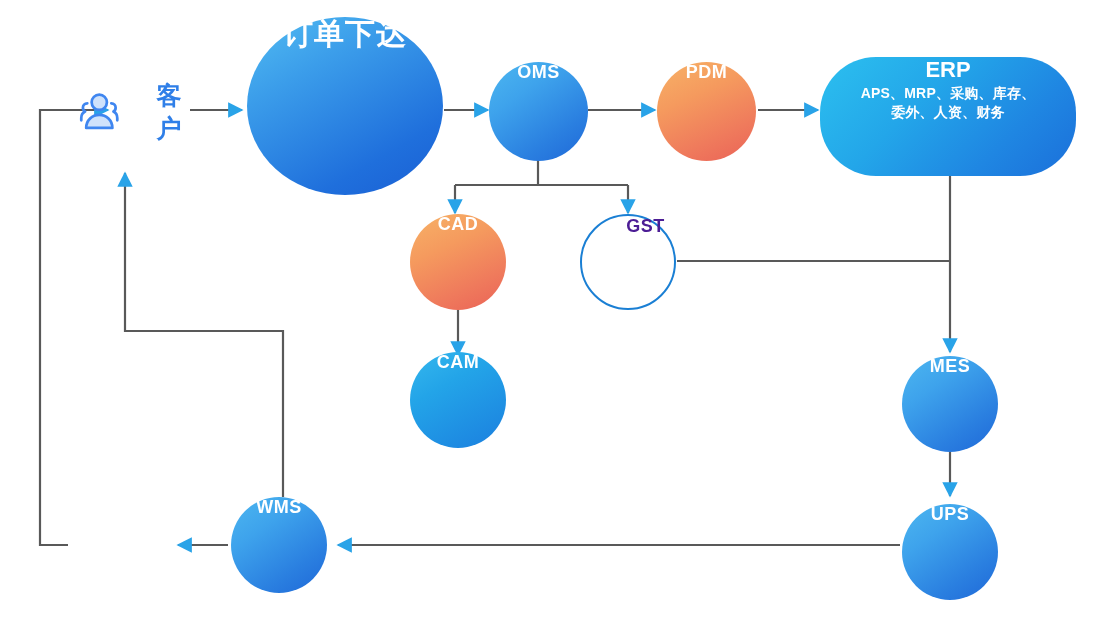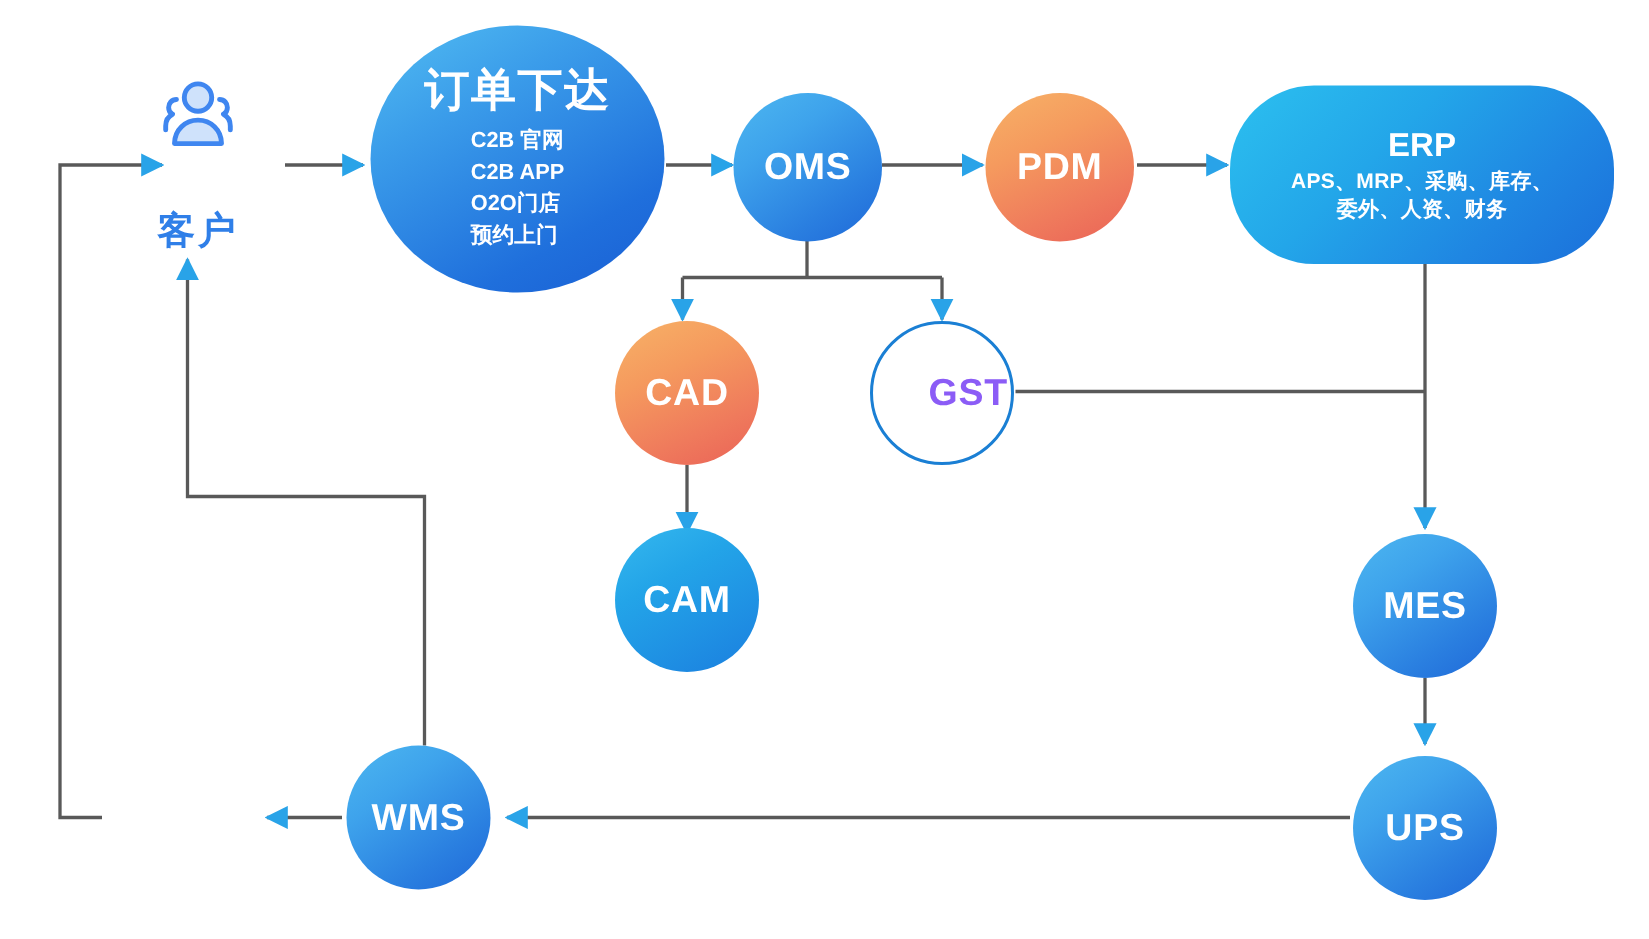--- a/index.html
+++ b/index.html
@@ -24,21 +24,20 @@
     top: 0;
     width: 1099px;
     height: 626px;
     pointer-events: none;
   }
   .node {
     position: absolute;
     display: flex;
     flex-direction: column;
     align-items: center;
-    justify-content: center;
     box-sizing: border-box;
     color: #ffffff;
     text-align: center;
     line-height: 1.15;
   }
   .circ { border-radius: 50%; }
 
   
   .fill-blue {
     background: linear-gradient(145deg, #4db7f0 0%, #3ea3ec 32%, #2a7fe0 72%, #1f68d8 100%);
@@ -52,21 +51,21 @@
   .fill-orange {
     background: linear-gradient(155deg, #f7b267 0%, #f59a5e 35%, #ef7a5c 72%, #ea6257 100%);
   }
   .fill-erp {
     background: linear-gradient(135deg, #2cc0ef 0%, #23a6e9 38%, #1f86e2 72%, #1b6fda 100%);
     border-radius: 56px;
   }
 
   
   .t-title-lg { font-size: 30px; font-weight: 700; letter-spacing: 1px; }
-  .t-title-md { font-size: 25px; font-weight: 700; letter-spacing: 0.5px; }
+  .t-title-md { font-size: 18px; font-weight: 700; letter-spacing: 0.5px; }
   .t-title-sm { font-size: 22px; font-weight: 700; }
   .sub-list {
     margin-top: 5px;
     font-size: 14.5px;
     font-weight: 700;
     text-align: left;
     line-height: 1.45;
   }
   .sub-center {
     margin-top: 2px;
@@ -78,21 +77,21 @@
   }
 
   
   #customer {
     position: absolute;
     left: 78px;
     top: 52px;
     width: 108px;
     height: 118px;
     display: flex;
-    flex-direction: column;
+    flex-direction: row;
     align-items: center;
     gap: 36px;
   }
   #customer .cust-label {
     margin-top: 2px;
     color: #2f7fe8;
     font-size: 25px;
     font-weight: 700;
     letter-spacing: 2px;
   }
@@ -153,26 +152,20 @@
 
       <circle cx="39" cy="20" r="14" fill="#cfe2fb" stroke="#3f86f0" stroke-width="5"></circle>
 
       <path d="M15 67 c0 -14 11 -24 24 -24 c13 0 24 10 24 24 z" fill="#cfe2fb" stroke="#3f86f0" stroke-width="5" stroke-linejoin="round"></path>
     </svg>
     <div class="cust-label">客户</div>
   </div>
 
   <div class="node circ fill-blue-deep" style="left:247px; top:17px; width:196px; height:178px;">
     <div class="t-title-lg">订单下达</div>
-    <div class="sub-list">
-      <div>C2B 官网</div>
-      <div>C2B APP</div>
-      <div>O2O门店</div>
-      <div>预约上门</div>
-    </div>
   </div>
 
   <div class="node circ fill-blue" style="left:489px; top:62px; width:99px; height:99px;">
     <div class="t-title-md">OMS</div>
   </div>
 
   <div class="node circ fill-orange" style="left:657px; top:62px; width:99px; height:99px;">
     <div class="t-title-md">PDM</div>
   </div>
 
@@ -182,21 +175,21 @@
 
   <div class="node fill-erp" style="left:820px; top:57px; width:256px; height:119px;">
     <div class="t-title-sm">ERP</div>
     <div class="sub-center">
       <div>APS、MRP、采购、库存、</div>
       <div>委外、人资、财务</div>
     </div>
   </div>
 
   <div class="node circ" style="left:580px; top:214px; width:96px; height:96px; background:#ffffff; border:2.5px solid #1a7fd4;">
-    <div class="t-title-md" style="color:#8b5cf6;margin-left:35px;">GST</div>
+    <div class="t-title-md" style="color:#4c1d95;margin-left:35px;">GST</div>
   </div>
 
   <div class="node circ fill-cyan" style="left:410px; top:352px; width:96px; height:96px;">
     <div class="t-title-md">CAM</div>
   </div>
 
   <div class="node circ fill-blue" style="left:902px; top:356px; width:96px; height:96px;">
     <div class="t-title-md">MES</div>
   </div>
 

